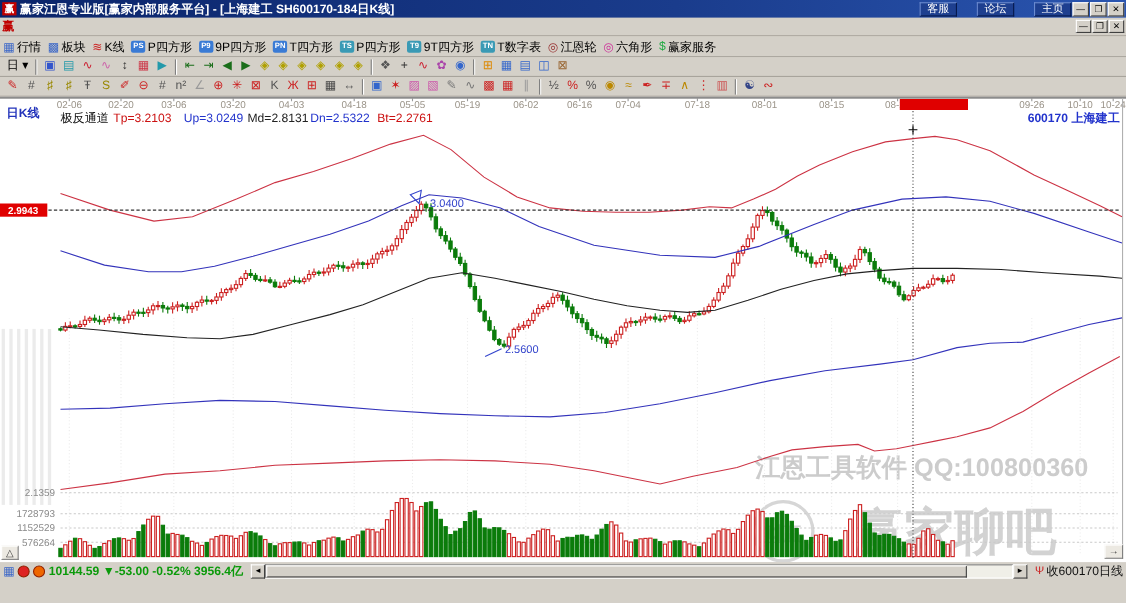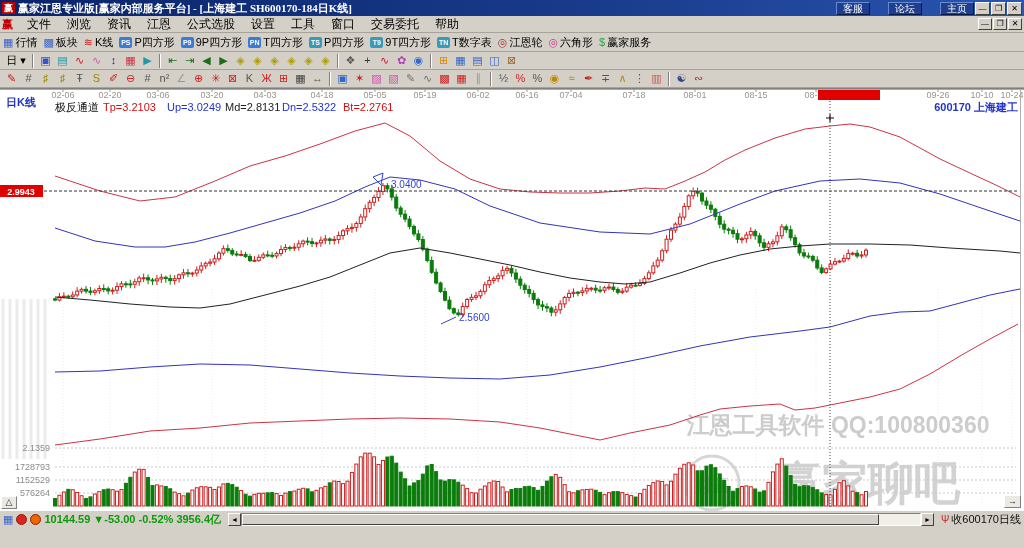--- a/index.html
+++ b/index.html
@@ -2,21 +2,21 @@
 <html><head>
 <meta charset="utf-8">
 <style>
   html,body{margin:0;padding:0;background:#d4d0c8;}
   *{box-sizing:border-box;}
   body{font-family:"Liberation Sans","DejaVu Sans",sans-serif;}
   .app{width:1024px;height:548px;display:flex;flex-direction:column;overflow:hidden;background:#d4d0c8;}
   
   .titlebar{height:16px;background:linear-gradient(90deg,#0a246a,#1a3c8c 60%,#2a55b0);display:flex;align-items:center;padding:0 2px;flex:0 0 16px;}
   .titlebar .appicon{width:13px;height:12px;background:#c00000;color:#fff;font-size:9px;line-height:12px;text-align:center;font-weight:bold;margin-right:3px;}
-  .titlebar .ttext{color:#fff;font-size:11px;font-weight:bold;white-space:nowrap;overflow:hidden;flex:1;font-family:Liberation Serif, serif;}
+  .titlebar .ttext{color:#fff;font-size:11px;font-weight:bold;white-space:nowrap;overflow:hidden;flex:1;}
   .tlink{height:13px;padding:0 6px;background:#1e3f8f;border:1px solid;border-color:#6a8ad0 #06194d #06194d #6a8ad0;color:#fff;font-size:10px;line-height:11px;margin-left:18px;cursor:default;}
   .winbtn{width:15px;height:13px;margin-left:1px;background:#d4d0c8;border:1px solid;border-color:#fff #404040 #404040 #fff;font-size:8px;line-height:11px;text-align:center;color:#000;}
   
   .menubar{height:17px;display:flex;align-items:center;padding:0 2px;flex:0 0 17px;border-bottom:1px solid #a8a49c;}
   .menuicon{width:13px;height:12px;color:#c00000;font-size:11px;line-height:12px;font-weight:bold;margin-right:4px;}
   .menuitem{font-size:12px;color:#000;padding:1px 8px;white-space:nowrap;}
   .menubar .sp{flex:1;}
   .mdibtn{width:14px;height:12px;margin-left:1px;background:#d4d0c8;border:1px solid;border-color:#fff #404040 #404040 #fff;font-size:8px;line-height:10px;text-align:center;}
   
   .toolbar{display:flex;align-items:center;padding:0 3px;border-bottom:1px solid #a8a49c;background:#d4d0c8;}
@@ -67,32 +67,20 @@
       </div>
     <div id="title-winbtns" style="display:flex">
         <div class="winbtn">—</div>
         <div class="winbtn">❐</div>
         <div class="winbtn">✕</div>
       </div>
   </div>
 
   <div class="menubar">
     <div class="menuicon">赢</div>
-    <div id="menu-items" style="display:flex">
-        <div class="menuitem">文件</div>
-        <div class="menuitem">浏览</div>
-        <div class="menuitem">资讯</div>
-        <div class="menuitem">江恩</div>
-        <div class="menuitem">公式选股</div>
-        <div class="menuitem">设置</div>
-        <div class="menuitem">工具</div>
-        <div class="menuitem">窗口</div>
-        <div class="menuitem">交易委托</div>
-        <div class="menuitem">帮助</div>
-      </div>
     <div class="sp"></div>
     <div id="mdi-btns" style="display:flex">
         <div class="mdibtn">—</div>
         <div class="mdibtn">❐</div>
         <div class="mdibtn">✕</div>
       </div>
   </div>
 
   <div class="toolbar tb1" id="toolbar-main">
       <div class="tmain">

